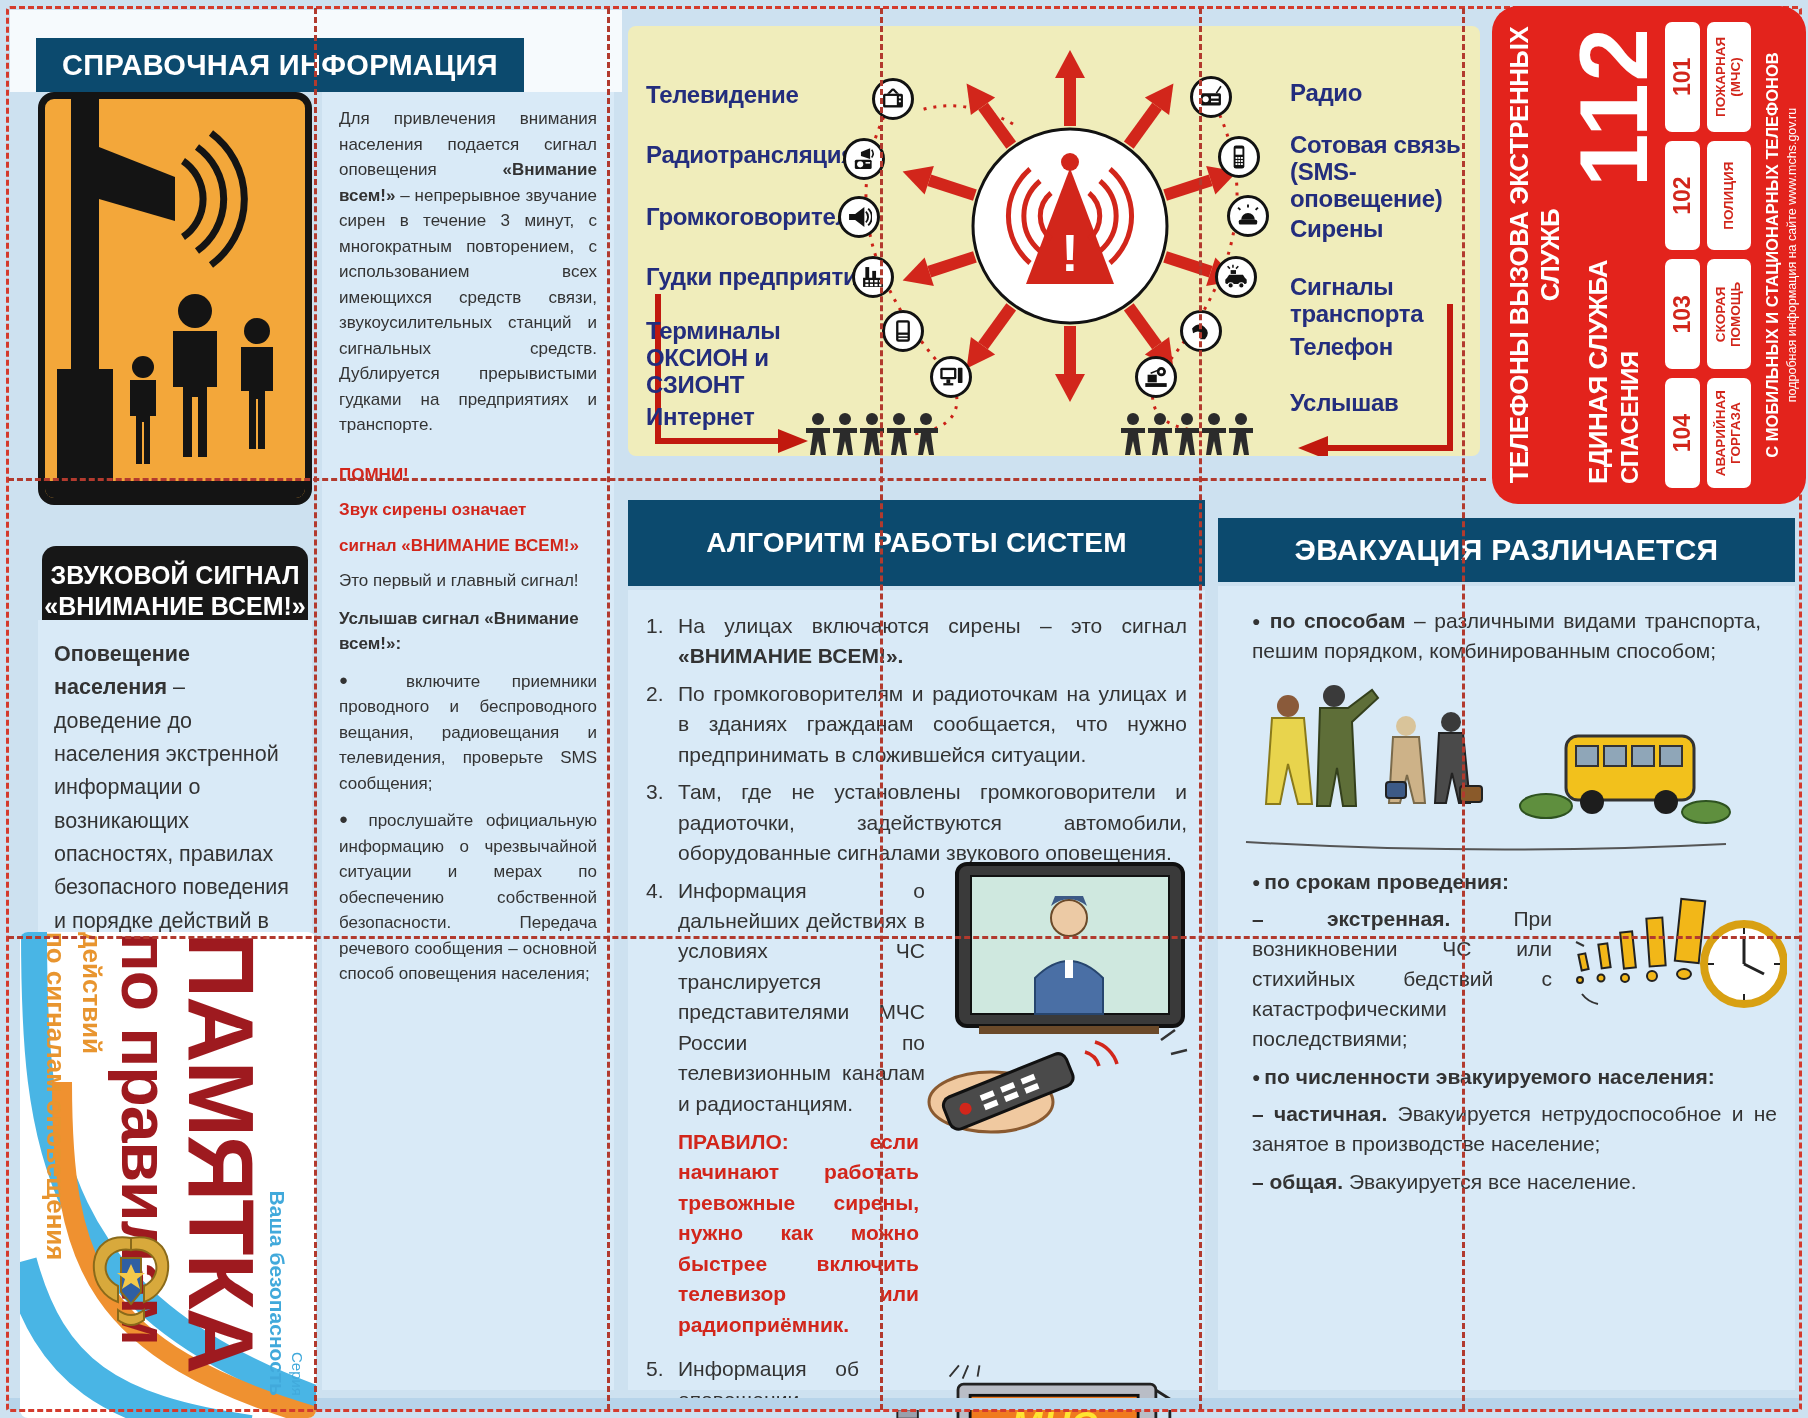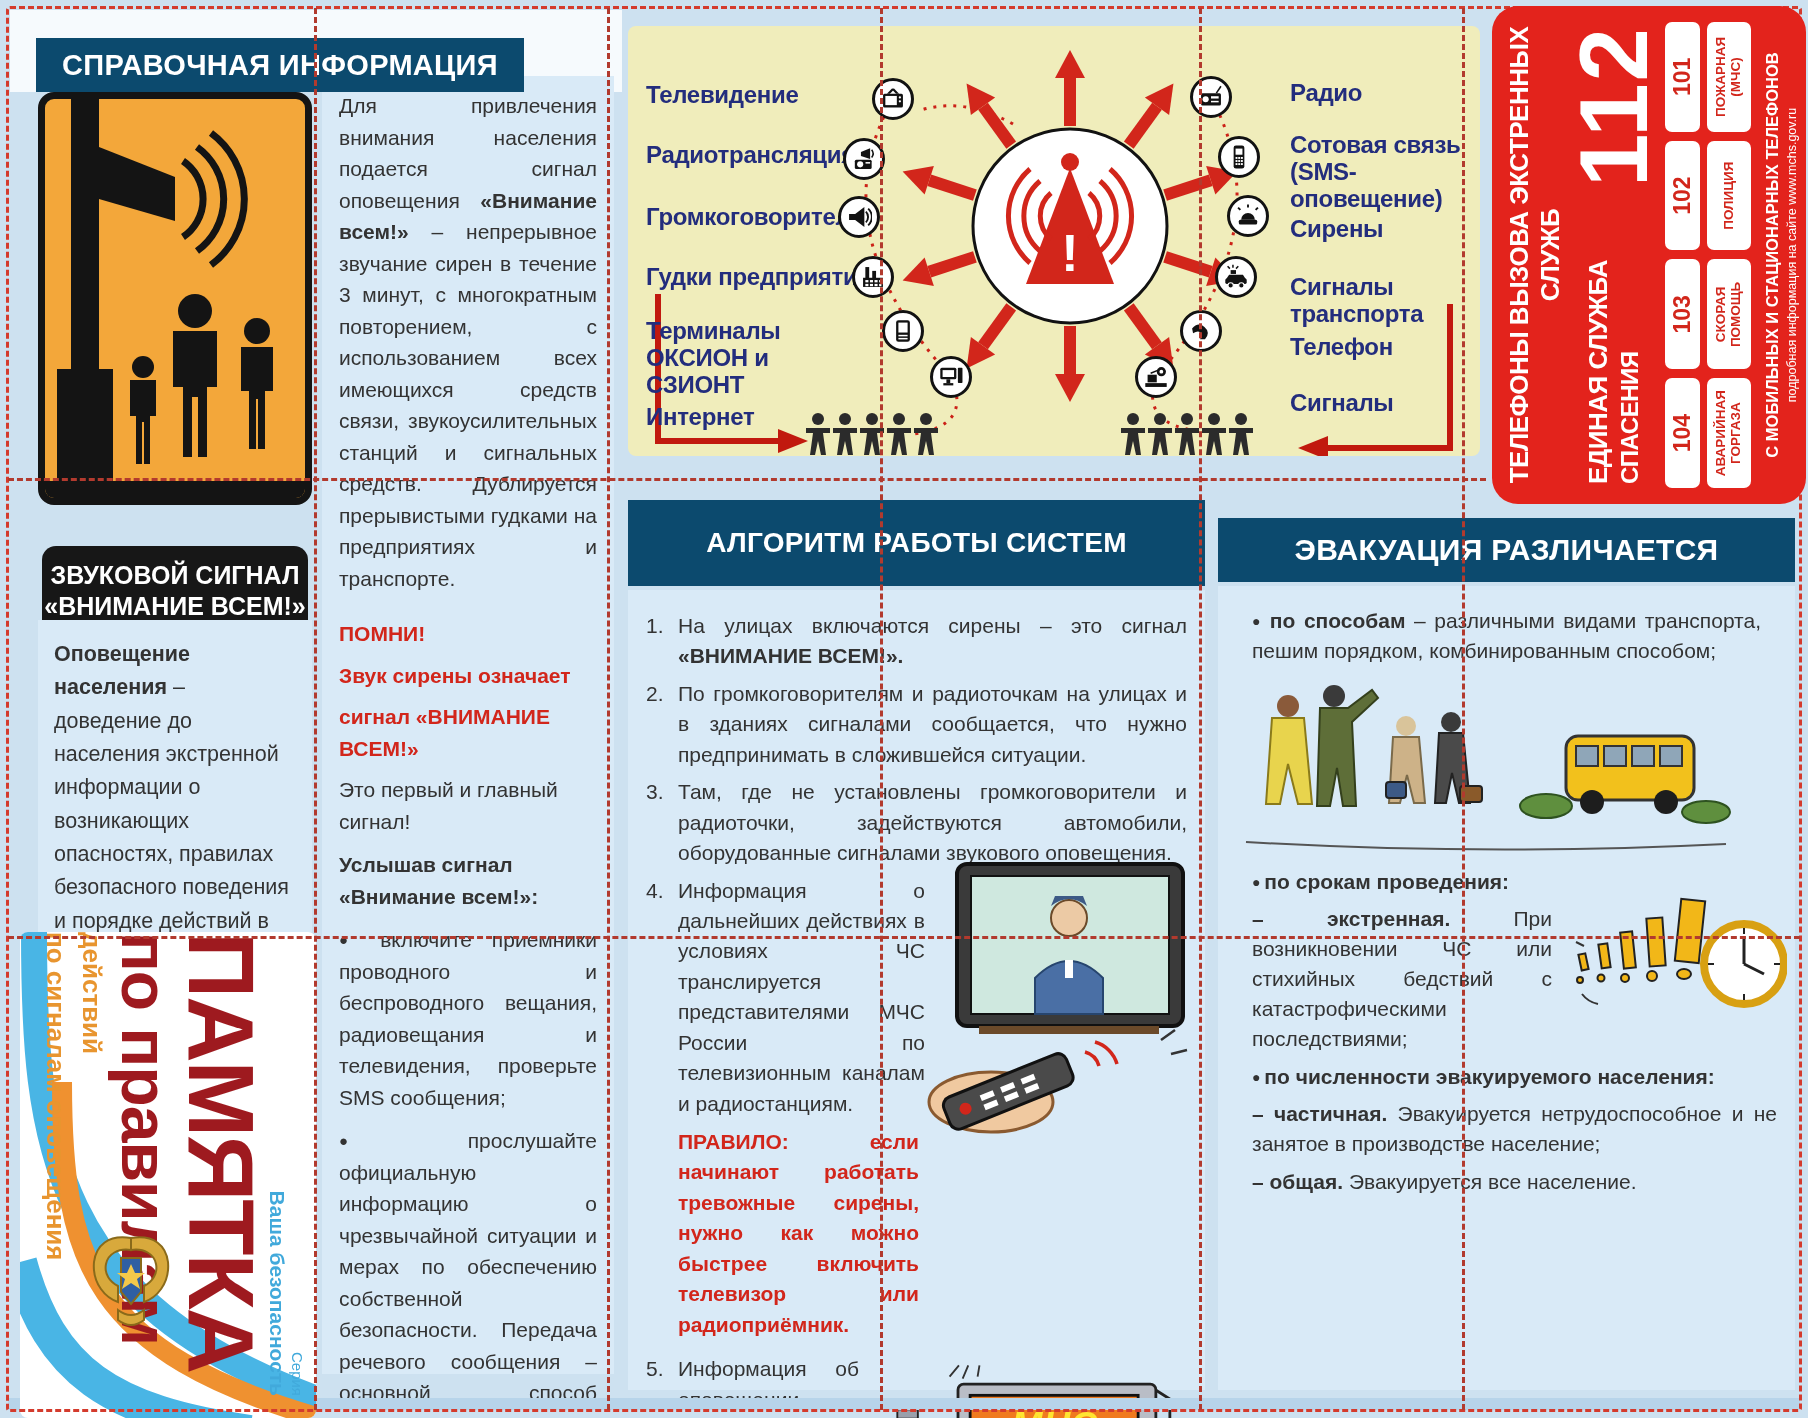--- a/index.html
+++ b/index.html
@@ -11,21 +11,21 @@
   .guide{pointer-events:none;z-index:40;}
   .gv{width:0;border-left:3px dashed #b23a2e;top:8px;bottom:8px;}
   .gh{height:0;border-top:3px dashed #b23a2e;}
   .gborder{left:6px;top:6px;right:6px;bottom:6px;border:3px dashed #d43b2d;border-radius:4px;}
   
   .topwhite{left:10px;top:10px;width:612px;height:82px;background:#f6fafd;}
   #ref-header{left:36px;top:38px;width:488px;height:54px;font-size:29px;z-index:2;}
   #orange-card{left:38px;top:92px;width:274px;height:413px;background:#f3a73a;border:7px solid #141414;border-radius:16px;box-sizing:border-box;overflow:hidden;}
   #sound-box{left:42px;top:517px;width:266px;height:90px;background:#171717;border-radius:14px;color:#fff;display:flex;flex-direction:column;align-items:center;justify-content:center;font-weight:800;font-size:25px;line-height:1.25;margin-top:29px;}
   #def-card{left:38px;top:620px;width:274px;height:312px;padding:18px 16px;box-sizing:border-box;font-size:21.5px;line-height:1.55;color:#333;}
-  #colA{left:322px;top:76px;width:292px;height:1298px;padding:14px 17px;box-sizing:border-box;font-size:21px;line-height:1.5;color:#333;}
+  #colA{left:322px;top:92px;width:292px;height:1298px;padding:14px 17px;box-sizing:border-box;font-size:17px;line-height:1.5;color:#333;}
   #colA .intro{text-align:justify;margin:0 0 24px 0;}
   #colA .rem-line{color:#d2261b;font-weight:800;margin:10px 0;}
   #colA .plain{margin:10px 0;}
   #colA .heard{font-weight:800;margin:12px 0;}
   #colA ul{list-style:none;margin:0;padding:0;}
   #colA li{margin:12px 0;text-align:justify;}
   #colA li::before{content:"● ";font-size:15px;position:relative;top:-2px;}
   
   #yellow{left:628px;top:26px;width:852px;height:430px;background:#f0edbb;border-radius:8px;}
   .dlbl{color:#232d7d;font-weight:800;font-size:24px;letter-spacing:-.3px;line-height:1.12;z-index:3;}
@@ -257,21 +257,21 @@
     <div class="abs dlbl" style="left:18px;top:178px">Громкоговорители</div>
     <div class="abs dlbl" style="left:18px;top:238px">Гудки предприятий</div>
     <div class="abs dlbl" style="left:18px;top:292px;width:215px">Терминалы ОКСИОН и СЗИОНТ</div>
     <div class="abs dlbl" style="left:18px;top:378px">Интернет</div>
 
     <div class="abs dlbl" style="left:662px;top:54px">Радио</div>
     <div class="abs dlbl" style="left:662px;top:106px;width:185px">Сотовая связь (SMS-оповещение)</div>
     <div class="abs dlbl" style="left:662px;top:190px">Сирены</div>
     <div class="abs dlbl" style="left:662px;top:248px">Сигналы транспорта</div>
     <div class="abs dlbl" style="left:662px;top:308px">Телефон</div>
-    <div class="abs dlbl" style="left:662px;top:364px">Сигналы</div>
+    <div class="abs dlbl" style="left:662px;top:364px">Услышав</div>
 
     <div class="abs icn" style="left:244px;top:52px">
         <svg width="26" height="26" viewBox="0 0 34 34">
           <g fill="#121212">
             <path d="M9,10 L16,3 l2,2 -5,5 z"></path>
             <path d="M25,10 L18,3 l-2,2 5,5 z"></path>
             <rect x="4" y="10" width="26" height="18" rx="2"></rect>
           </g>
           <rect x="7" y="13" width="15" height="12" fill="#fff"></rect>
           <circle cx="26" cy="15" r="1.5" fill="#fff"></circle>
@@ -424,21 +424,21 @@
   <div class="abs redbar" id="alg-header">
     <span>АЛГОРИТМ РАБОТЫ СИСТЕМ</span>
   </div>
   <div class="abs card" id="alg-card">
     <div class="alg-item">
         <span class="n">1.</span>
         <span class="t"><span>На улицах включаются сирены – это сигнал </span><b>«ВНИМАНИЕ ВСЕМ!».</b></span>
       </div>
     <div class="alg-item">
         <span class="n">2.</span>
-        <span class="t">По громкоговорителям и радиоточкам на улицах и в зданиях сигналами сообщается, что нужно предпринимать в сложившейся ситуации.</span>
+        <span class="t">По громкоговорителям и радиоточкам на улицах и в зданиях гражданам сообщается, что нужно предпринимать в сложившейся ситуации.</span>
       </div>
     <div class="alg-item">
         <span class="n">3.</span>
         <span class="t">Там, где не установлены громкоговорители и радиоточки, задействуются автомобили, оборудованные сигналами звукового оповещения.</span>
       </div>
     <div class="alg-item pr270">
         <span class="n">4.</span>
         <span class="t">Информация о дальнейших действиях в условиях ЧС транслируется представителями МЧС России по телевизионным каналам и радиостанциям.</span>
       </div>
     <div class="alg-rule"><b>ПРАВИЛО:</b><span> если начинают работать тревожные сирены, нужно как можно быстрее включить телевизор или радиоприёмник.</span></div>

